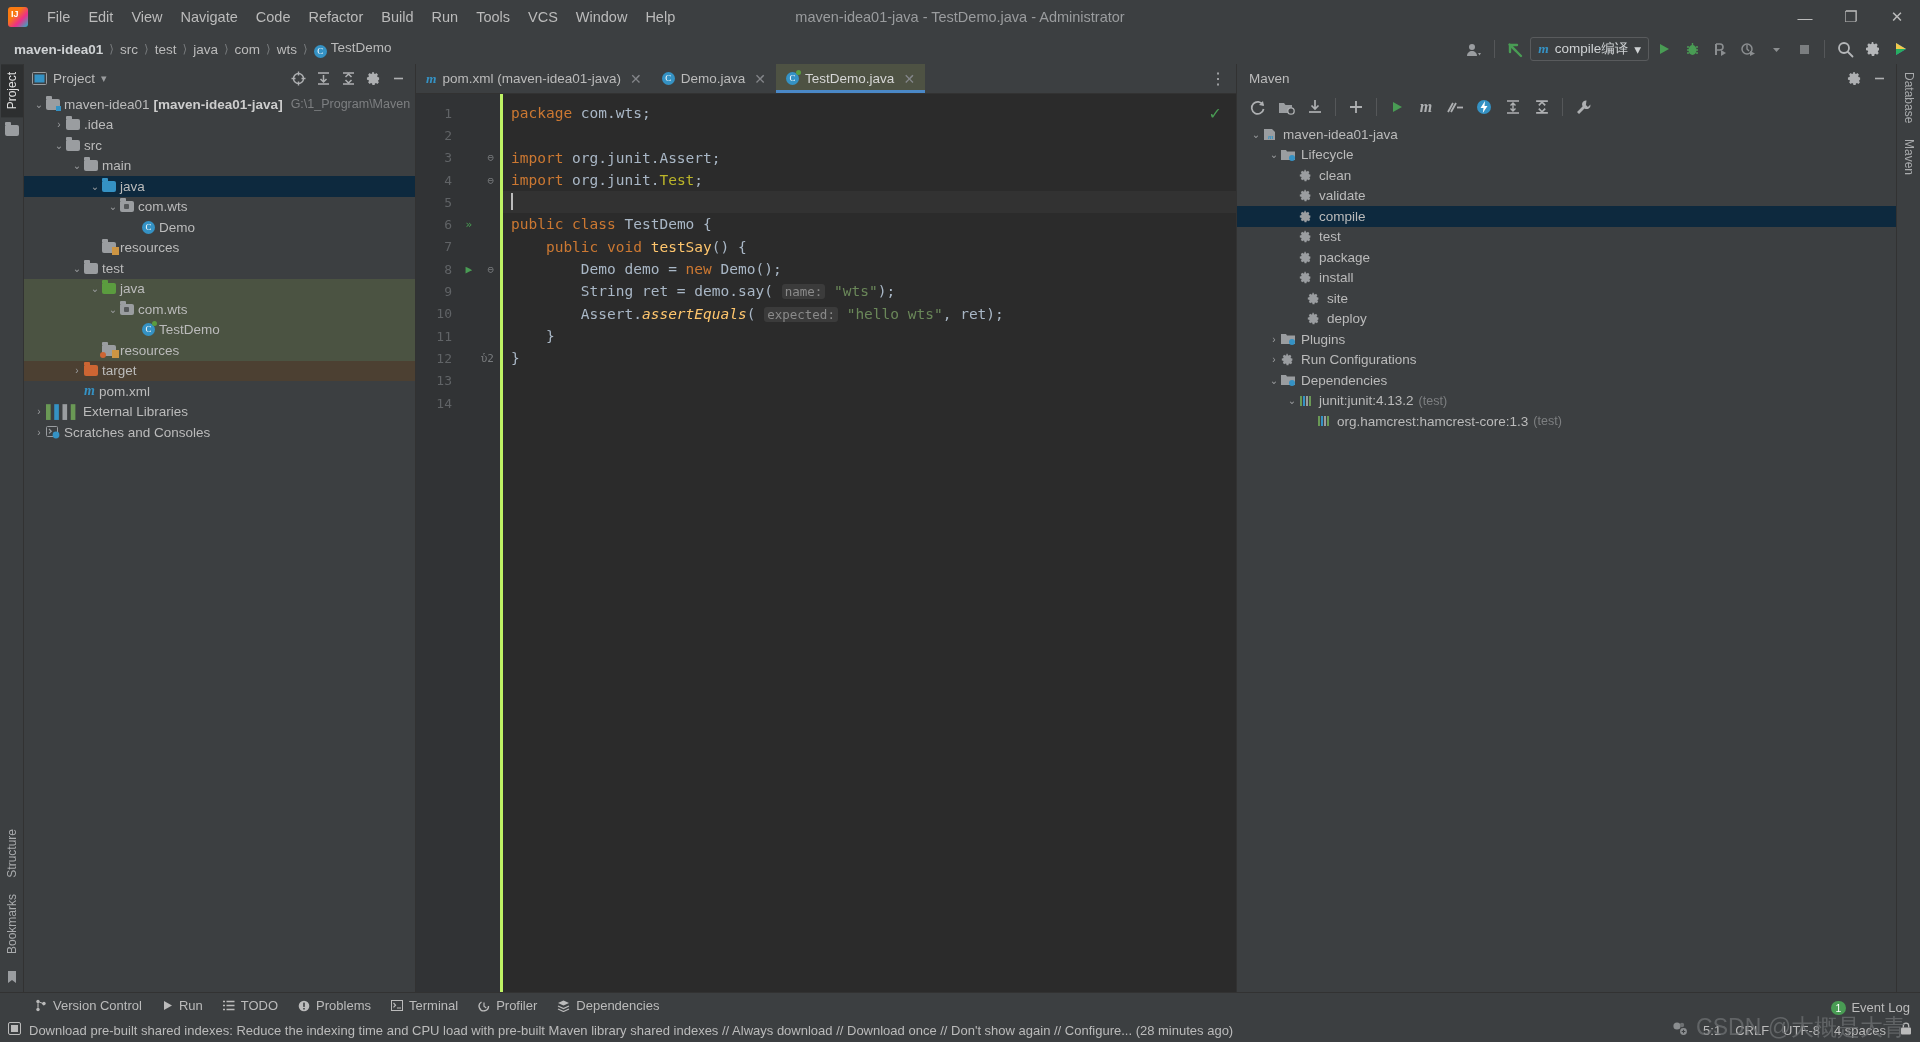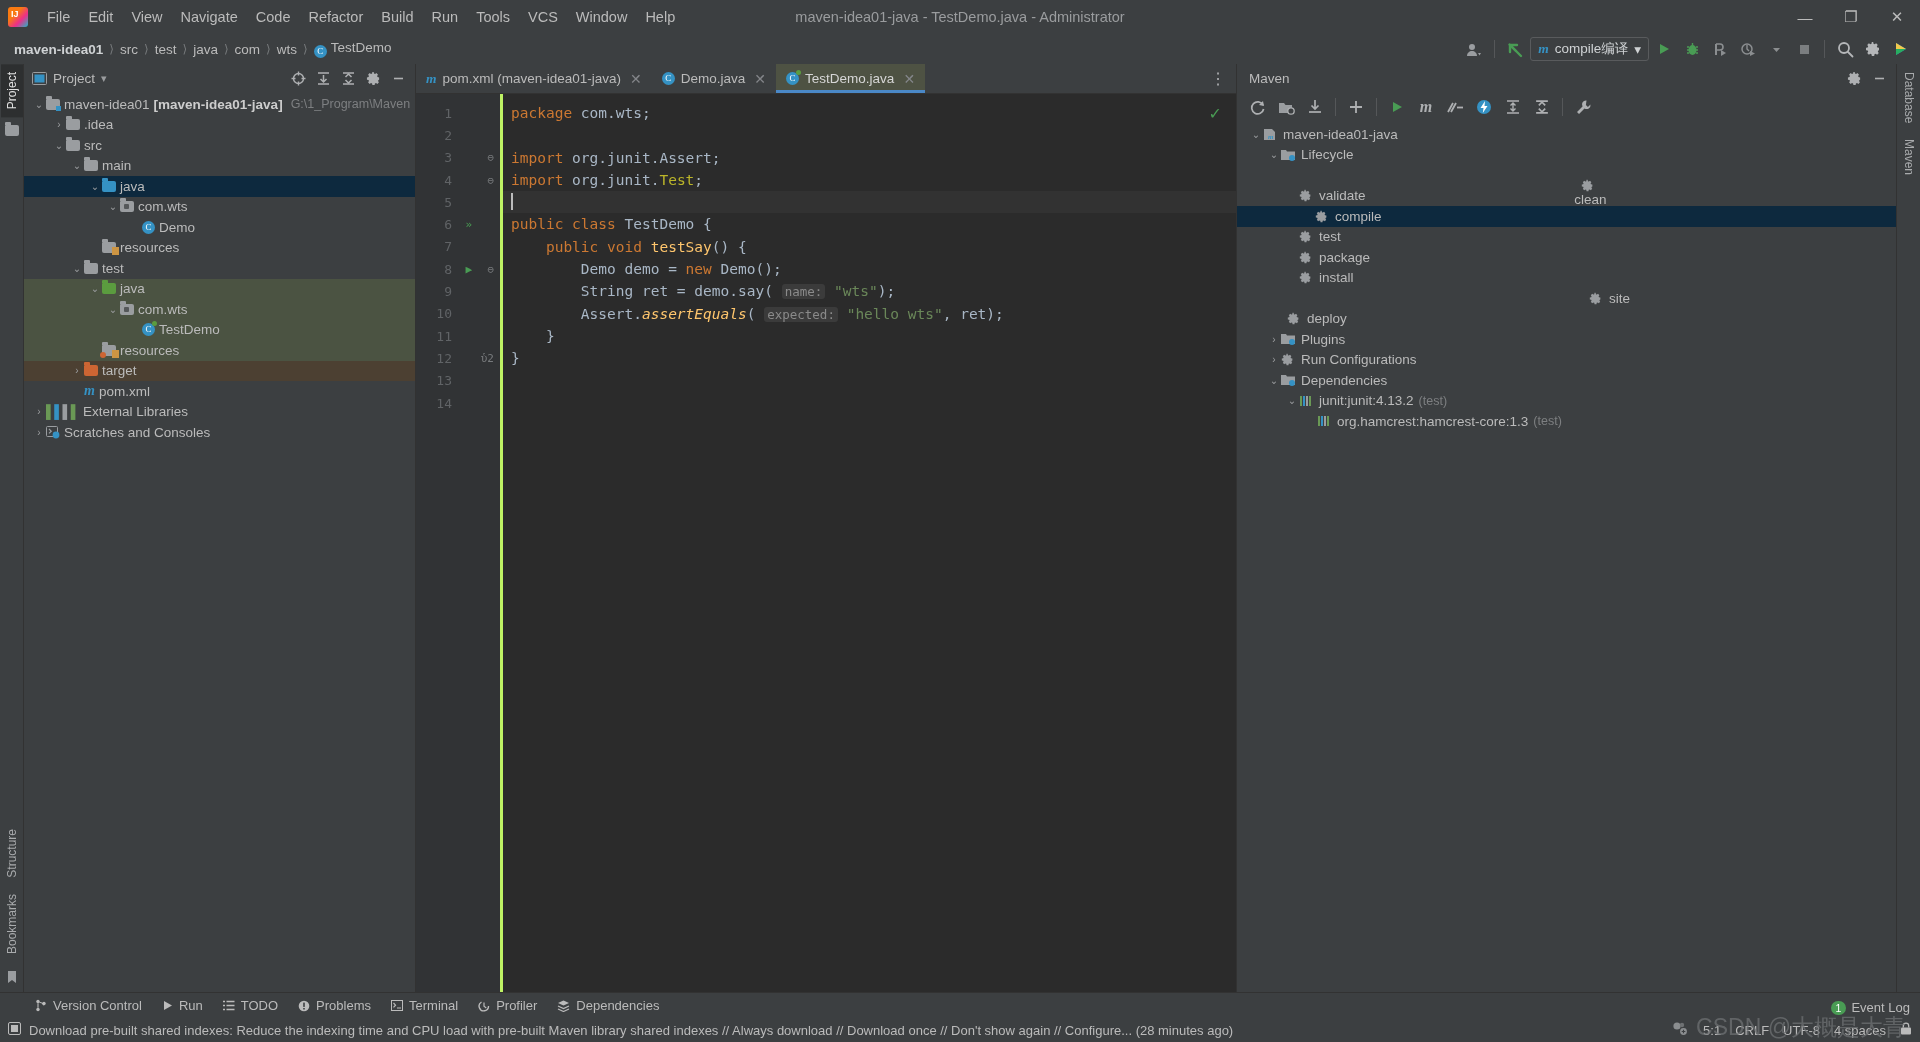--- a/index.html
+++ b/index.html
@@ -714,41 +714,41 @@
         <div class="trow" style="padding-left: 30px;">
           <span class="chev">⌄</span>
           <span style="display: inline-flex; align-items: center; width: 16px;">
             <svg width="15" height="12" viewBox="0 0 15 12">
               <path d="M0 1h5l1 1.5h8V11H0z" fill="#9a9da0"></path>
               <circle cx="11" cy="9" r="3" fill="#3592c4"></circle>
             </svg>
           </span>
           <span class="tlabel">Lifecycle</span>
         </div>
-        <div class="trow" style="padding-left: 48px; flex-direction: column;">
+        <div class="trow" style="padding-left: 48px;">
           <span class="chev"></span>
           <span style="display: inline-flex; align-items: center; width: 16px;">
             <svg width="13" height="13" viewBox="0 0 16 16">
               <path fill="#9a9da0" d="M8 5.2A2.8 2.8 0 108 10.8 2.8 2.8 0 008 5.2zm0 4.3A1.5 1.5 0 118 6.5a1.5 1.5 0 010 3z"></path>
               <path fill="#9a9da0" d="M14 9.2v-2.4l-1.7-.3a4.6 4.6 0 00-.5-1.2l1-1.4-1.7-1.7-1.4 1a4.6 4.6 0 00-1.2-.5L8.2 1H6.8l-.3 1.7c-.4.1-.8.3-1.2.5l-1.4-1-1.7 1.7 1 1.4c-.2.4-.4.8-.5 1.2L1 6.8v2.4l1.7.3c.1.4.3.8.5 1.2l-1 1.4 1.7 1.7 1.4-1c.4.2.8.4 1.2.5l.3 1.7h2.4l.3-1.7c.4-.1.8-.3 1.2-.5l1.4 1 1.7-1.7-1-1.4c.2-.4.4-.8.5-1.2z"></path>
             </svg>
           </span>
           <span class="tlabel">clean</span>
         </div>
         <div class="trow" style="padding-left: 48px;">
           <span class="chev"></span>
           <span style="display: inline-flex; align-items: center; width: 16px;">
             <svg width="13" height="13" viewBox="0 0 16 16">
               <path fill="#9a9da0" d="M8 5.2A2.8 2.8 0 108 10.8 2.8 2.8 0 008 5.2zm0 4.3A1.5 1.5 0 118 6.5a1.5 1.5 0 010 3z"></path>
               <path fill="#9a9da0" d="M14 9.2v-2.4l-1.7-.3a4.6 4.6 0 00-.5-1.2l1-1.4-1.7-1.7-1.4 1a4.6 4.6 0 00-1.2-.5L8.2 1H6.8l-.3 1.7c-.4.1-.8.3-1.2.5l-1.4-1-1.7 1.7 1 1.4c-.2.4-.4.8-.5 1.2L1 6.8v2.4l1.7.3c.1.4.3.8.5 1.2l-1 1.4 1.7 1.7 1.4-1c.4.2.8.4 1.2.5l.3 1.7h2.4l.3-1.7c.4-.1.8-.3 1.2-.5l1.4 1 1.7-1.7-1-1.4c.2-.4.4-.8.5-1.2z"></path>
             </svg>
           </span>
           <span class="tlabel">validate</span>
         </div>
-        <div class="trow sel-blue" style="padding-left: 64px;">
+        <div class="trow sel-blue" style="padding-left: 48px;">
           <span class="chev"></span>
           <span style="display: inline-flex; align-items: center; width: 16px;">
             <svg width="13" height="13" viewBox="0 0 16 16">
               <path fill="#9a9da0" d="M8 5.2A2.8 2.8 0 108 10.8 2.8 2.8 0 008 5.2zm0 4.3A1.5 1.5 0 118 6.5a1.5 1.5 0 010 3z"></path>
               <path fill="#9a9da0" d="M14 9.2v-2.4l-1.7-.3a4.6 4.6 0 00-.5-1.2l1-1.4-1.7-1.7-1.4 1a4.6 4.6 0 00-1.2-.5L8.2 1H6.8l-.3 1.7c-.4.1-.8.3-1.2.5l-1.4-1-1.7 1.7 1 1.4c-.2.4-.4.8-.5 1.2L1 6.8v2.4l1.7.3c.1.4.3.8.5 1.2l-1 1.4 1.7 1.7 1.4-1c.4.2.8.4 1.2.5l.3 1.7h2.4l.3-1.7c.4-.1.8-.3 1.2-.5l1.4 1 1.7-1.7-1-1.4c.2-.4.4-.8.5-1.2z"></path>
             </svg>
           </span>
           <span class="tlabel">compile</span>
         </div>
         <div class="trow" style="padding-left: 48px;">
@@ -774,31 +774,31 @@
         <div class="trow" style="padding-left: 48px;">
           <span class="chev"></span>
           <span style="display: inline-flex; align-items: center; width: 16px;">
             <svg width="13" height="13" viewBox="0 0 16 16">
               <path fill="#9a9da0" d="M8 5.2A2.8 2.8 0 108 10.8 2.8 2.8 0 008 5.2zm0 4.3A1.5 1.5 0 118 6.5a1.5 1.5 0 010 3z"></path>
               <path fill="#9a9da0" d="M14 9.2v-2.4l-1.7-.3a4.6 4.6 0 00-.5-1.2l1-1.4-1.7-1.7-1.4 1a4.6 4.6 0 00-1.2-.5L8.2 1H6.8l-.3 1.7c-.4.1-.8.3-1.2.5l-1.4-1-1.7 1.7 1 1.4c-.2.4-.4.8-.5 1.2L1 6.8v2.4l1.7.3c.1.4.3.8.5 1.2l-1 1.4 1.7 1.7 1.4-1c.4.2.8.4 1.2.5l.3 1.7h2.4l.3-1.7c.4-.1.8-.3 1.2-.5l1.4 1 1.7-1.7-1-1.4c.2-.4.4-.8.5-1.2z"></path>
             </svg>
           </span>
           <span class="tlabel">install</span>
         </div>
-        <div class="trow" style="padding-left: 76px; justify-content: center;">
+        <div class="trow" style="padding-left: 56px;">
           <span class="chev"></span>
           <span style="display: inline-flex; align-items: center; width: 16px;">
             <svg width="13" height="13" viewBox="0 0 16 16">
               <path fill="#9a9da0" d="M8 5.2A2.8 2.8 0 108 10.8 2.8 2.8 0 008 5.2zm0 4.3A1.5 1.5 0 118 6.5a1.5 1.5 0 010 3z"></path>
               <path fill="#9a9da0" d="M14 9.2v-2.4l-1.7-.3a4.6 4.6 0 00-.5-1.2l1-1.4-1.7-1.7-1.4 1a4.6 4.6 0 00-1.2-.5L8.2 1H6.8l-.3 1.7c-.4.1-.8.3-1.2.5l-1.4-1-1.7 1.7 1 1.4c-.2.4-.4.8-.5 1.2L1 6.8v2.4l1.7.3c.1.4.3.8.5 1.2l-1 1.4 1.7 1.7 1.4-1c.4.2.8.4 1.2.5l.3 1.7h2.4l.3-1.7c.4-.1.8-.3 1.2-.5l1.4 1 1.7-1.7-1-1.4c.2-.4.4-.8.5-1.2z"></path>
             </svg>
           </span>
           <span class="tlabel">site</span>
         </div>
-        <div class="trow" style="padding-left: 36px;">
+        <div class="trow" style="padding-left: 56px;">
           <span class="chev"></span>
           <span style="display: inline-flex; align-items: center; width: 16px;">
             <svg width="13" height="13" viewBox="0 0 16 16">
               <path fill="#9a9da0" d="M8 5.2A2.8 2.8 0 108 10.8 2.8 2.8 0 008 5.2zm0 4.3A1.5 1.5 0 118 6.5a1.5 1.5 0 010 3z"></path>
               <path fill="#9a9da0" d="M14 9.2v-2.4l-1.7-.3a4.6 4.6 0 00-.5-1.2l1-1.4-1.7-1.7-1.4 1a4.6 4.6 0 00-1.2-.5L8.2 1H6.8l-.3 1.7c-.4.1-.8.3-1.2.5l-1.4-1-1.7 1.7 1 1.4c-.2.4-.4.8-.5 1.2L1 6.8v2.4l1.7.3c.1.4.3.8.5 1.2l-1 1.4 1.7 1.7 1.4-1c.4.2.8.4 1.2.5l.3 1.7h2.4l.3-1.7c.4-.1.8-.3 1.2-.5l1.4 1 1.7-1.7-1-1.4c.2-.4.4-.8.5-1.2z"></path>
             </svg>
           </span>
           <span class="tlabel">deploy</span>
         </div>
         <div class="trow" style="padding-left: 30px;">

